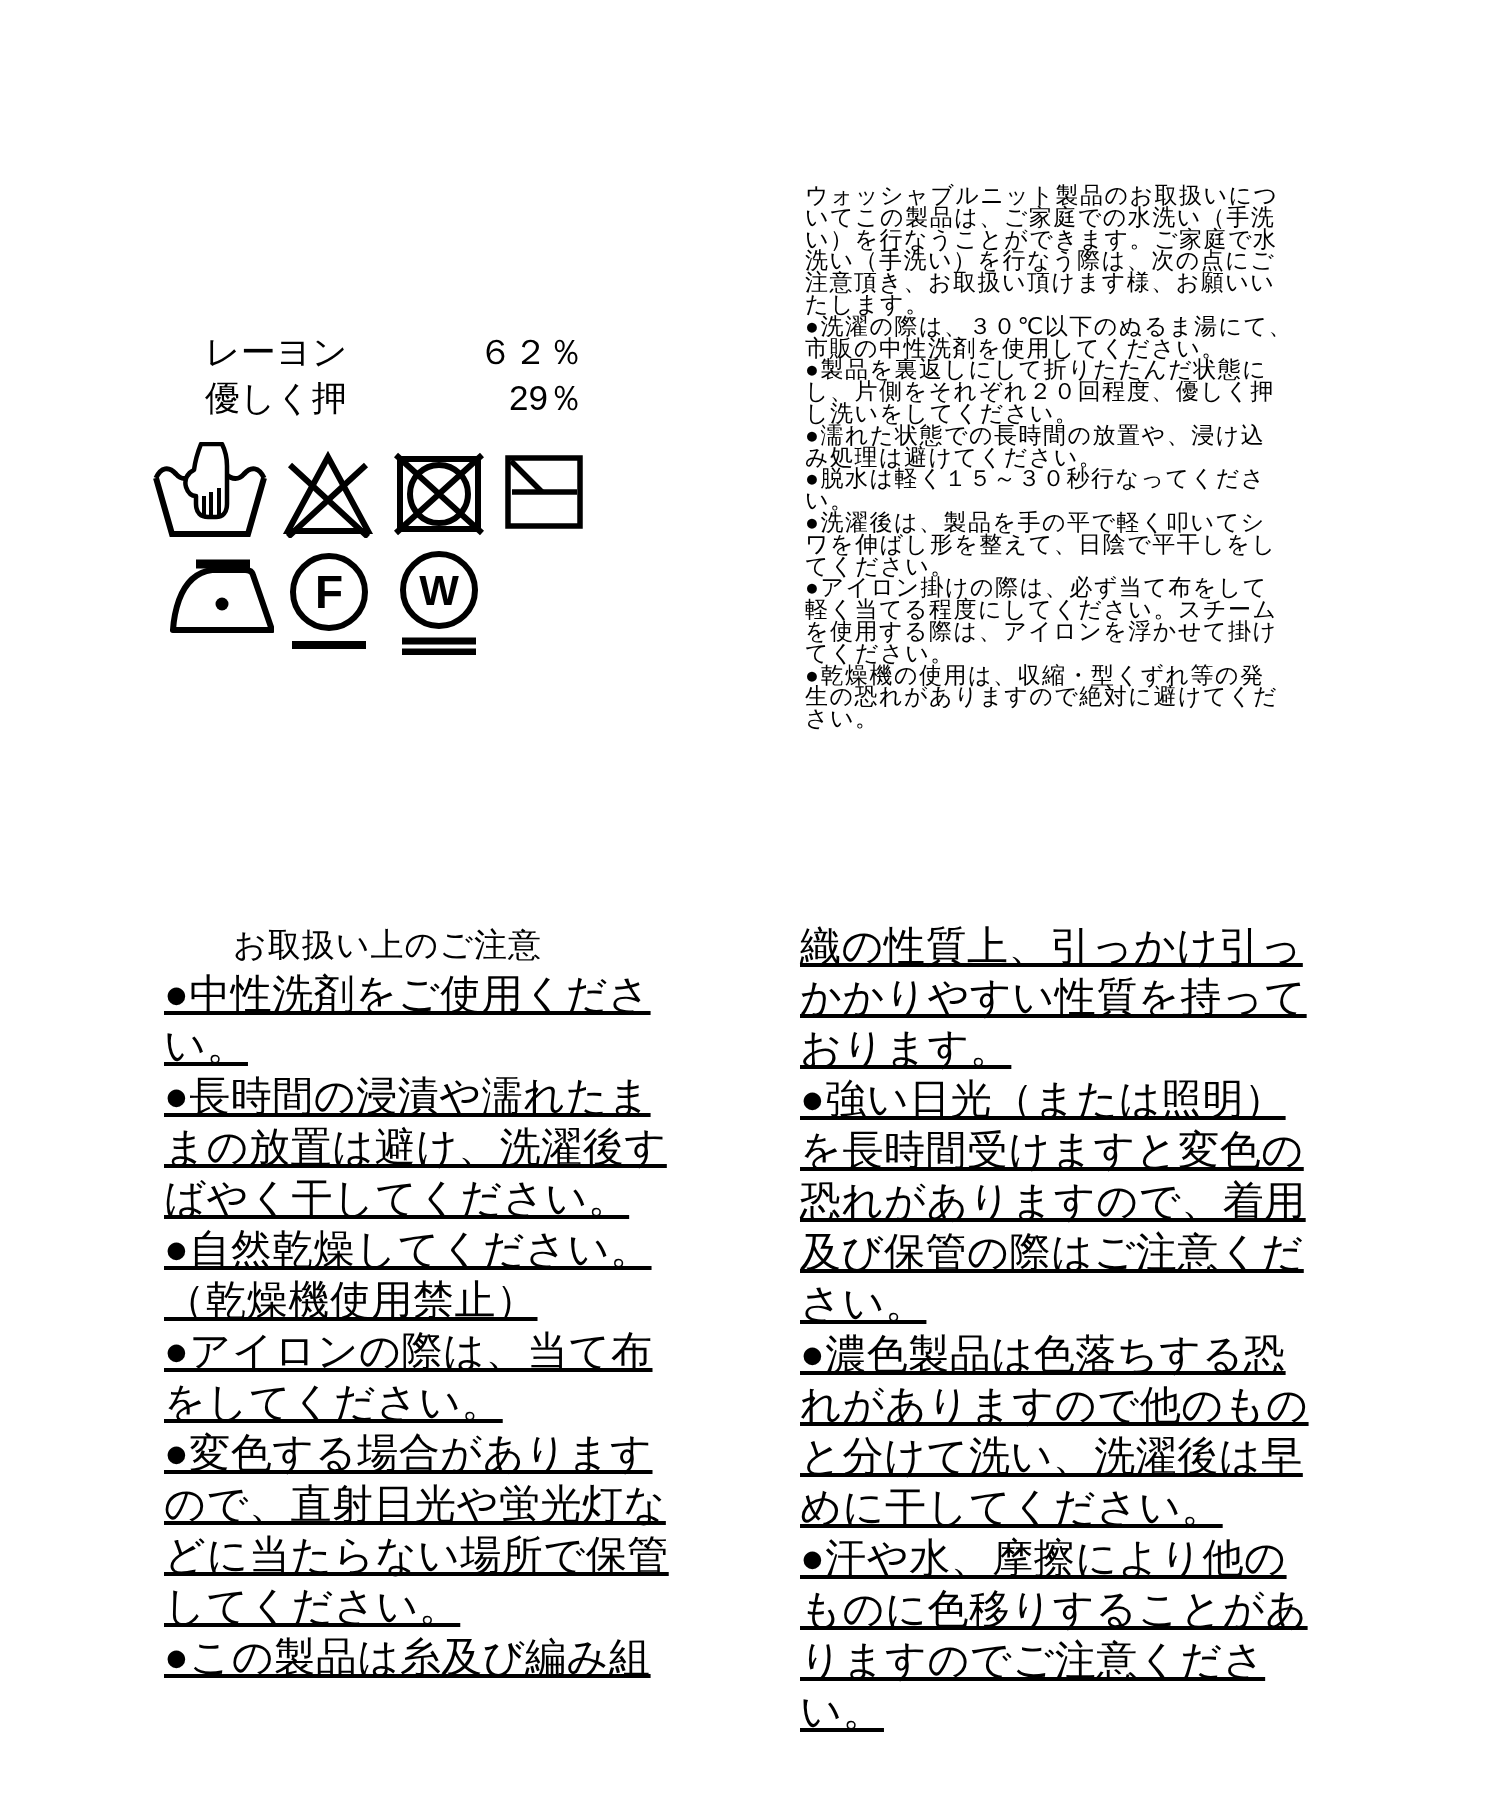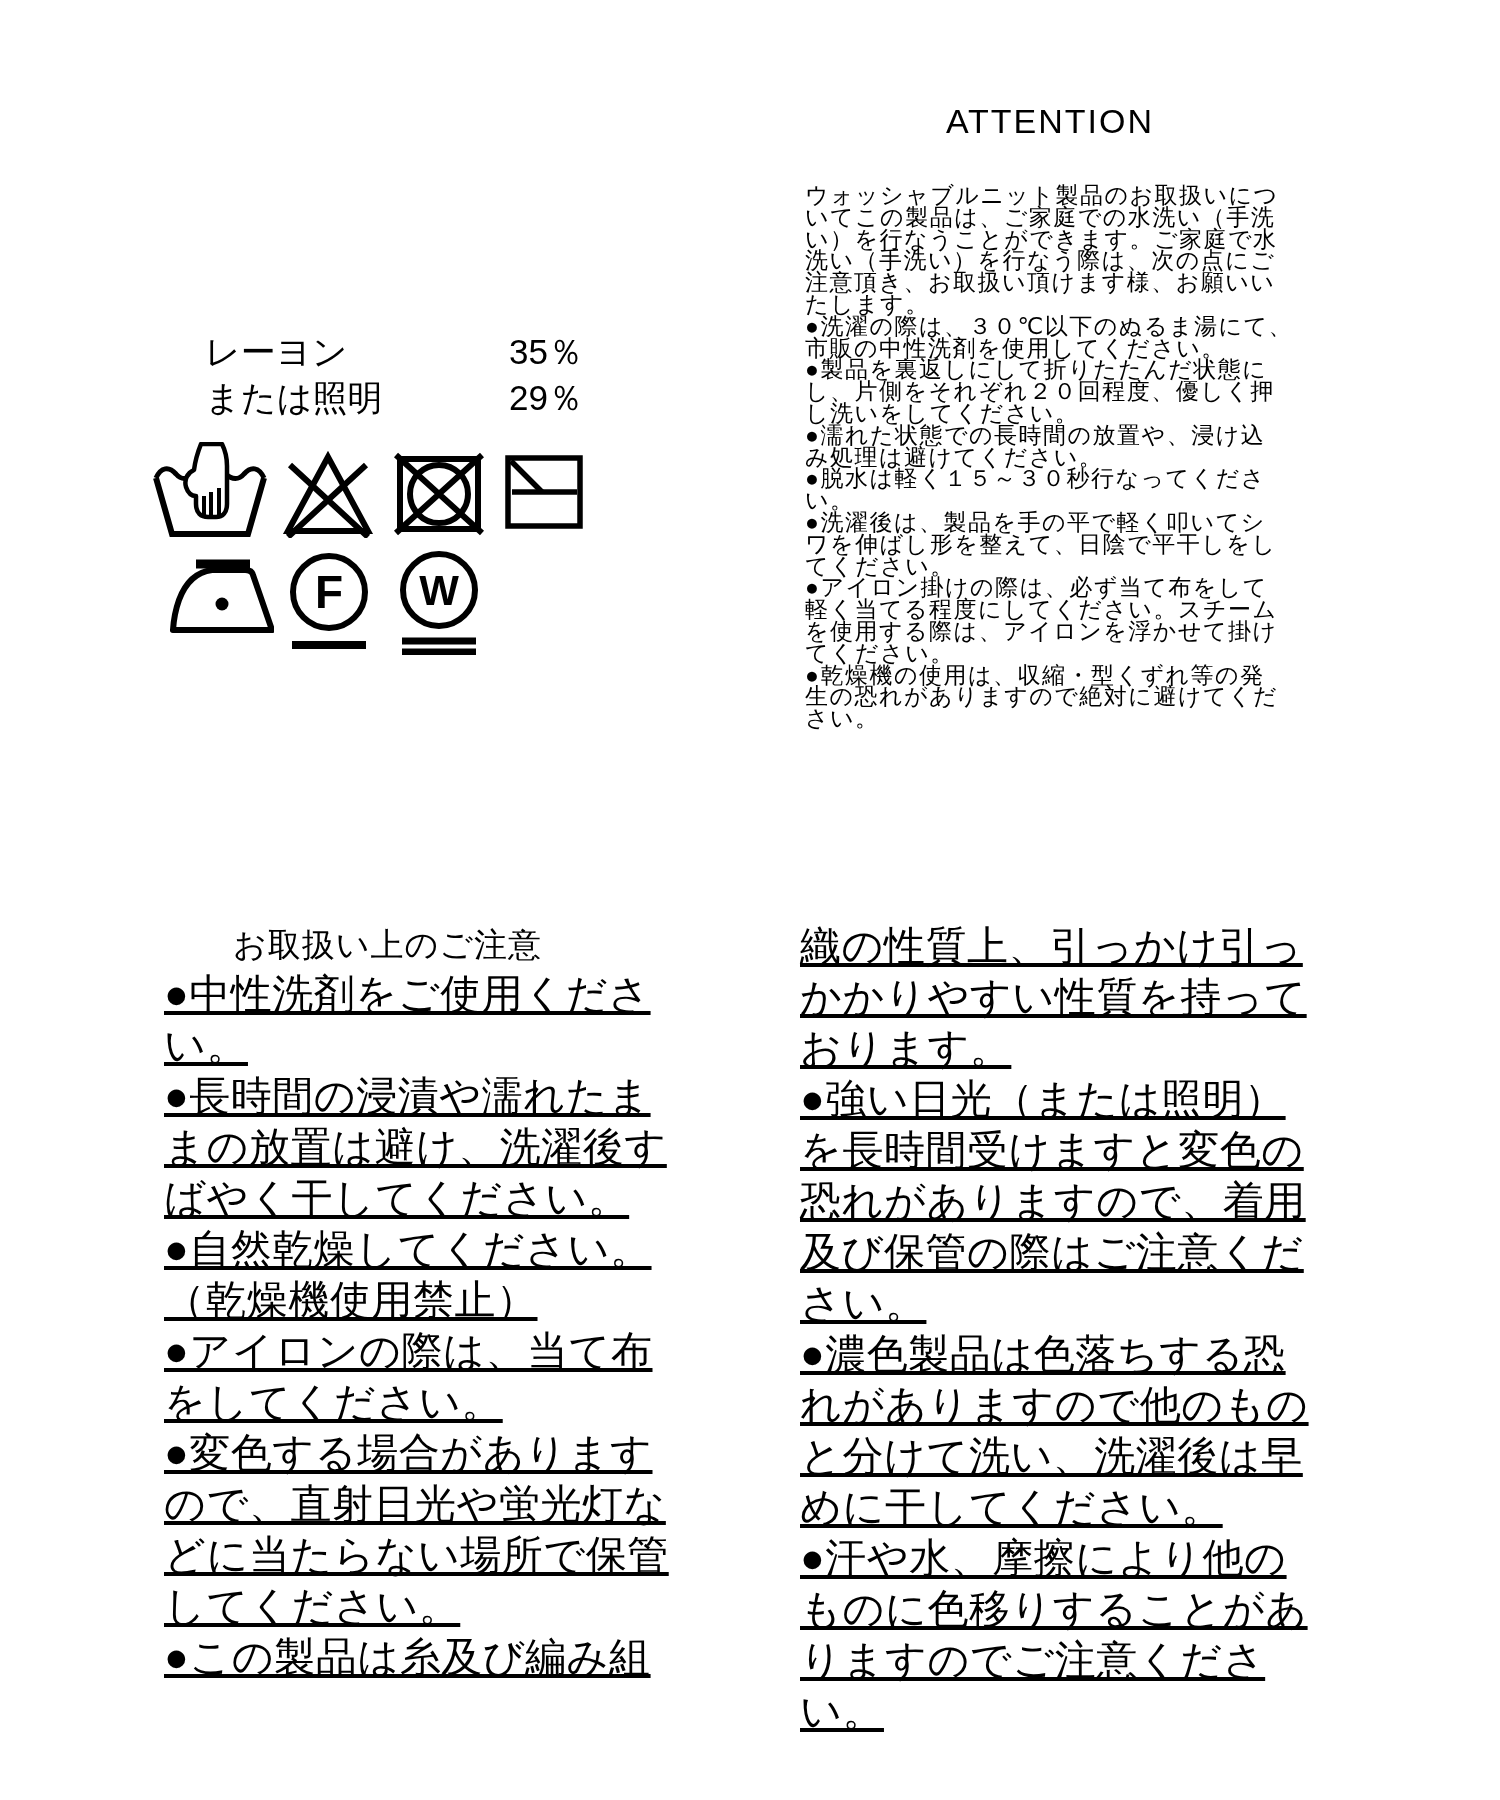--- a/index.html
+++ b/index.html
@@ -42,21 +42,20 @@
     text-decoration:underline;
   }
   .notes-left-body{position:absolute;left:164px;top:969px;width:525px;}
   .notes-right-body{position:absolute;left:800px;top:921px;width:520px;}
 </style>
 </head>
 <body>
 
 <div class="page">
 
-  <h1 class="attention-title">ATTENTION</h1>
   <div class="attention-body">ウォッシャブルニット製品のお取扱いにつ
 いてこの製品は、ご家庭での水洗い（手洗
 い）を行なうことができます。ご家庭で水
 洗い（手洗い）を行なう際は、次の点にご
 注意頂き、お取扱い頂けます様、お願いい
 たします。
 ●洗濯の際は、３０℃以下のぬるま湯にて、
 市販の中性洗剤を使用してください。
 ●製品を裏返しにして折りたたんだ状態に
 し、片側をそれぞれ２０回程度、優しく押
@@ -72,24 +71,24 @@
 軽く当てる程度にしてください。スチーム
 を使用する際は、アイロンを浮かせて掛け
 てください。
 ●乾燥機の使用は、収縮・型くずれ等の発
 生の恐れがありますので絶対に避けてくだ
 さい。</div>
 
   <div class="composition">
     <div class="comp-row">
       <span>レーヨン</span>
-      <span>35％</span>
+      <span>６２％</span>
     </div>
     <div class="comp-row">
-      <span>または照明</span>
+      <span>優しく押</span>
       <span>29％</span>
     </div>
   </div>
 
   <div class="sym" style="left:150px;top:442px;">
     <svg viewBox="0 0 120 98" width="120" height="98">
       <path d="M6,36 L22,92 L98,92 L114,36" fill="none" stroke="#000" stroke-width="6"></path>
       <path d="M6,36 C11,25 19,24 26,32 C31,38 38,38 44,32" fill="none" stroke="#000" stroke-width="5"></path>
       <path d="M76,32 C82,38 89,38 94,32 C101,24 109,25 114,36" fill="none" stroke="#000" stroke-width="5"></path>
       <path d="M51,2 C47,12 45,20 44,28 C37,31 34,38 36,45 C38,51 42,54 46,54 L46,62 C46,71 51,75 58,75 L66,75 C73,75 77,70 77,62 L77,24 C77,15 75,8 72,2 Z" fill="#fff" stroke="#000" stroke-width="4.5" stroke-linejoin="round"></path>

